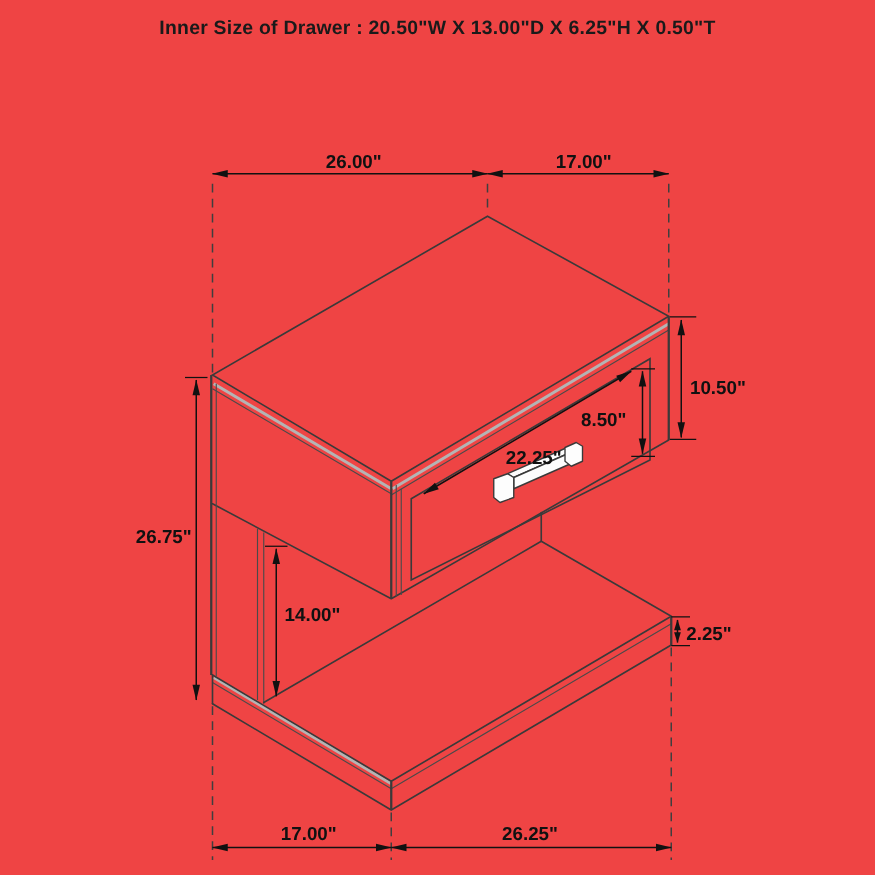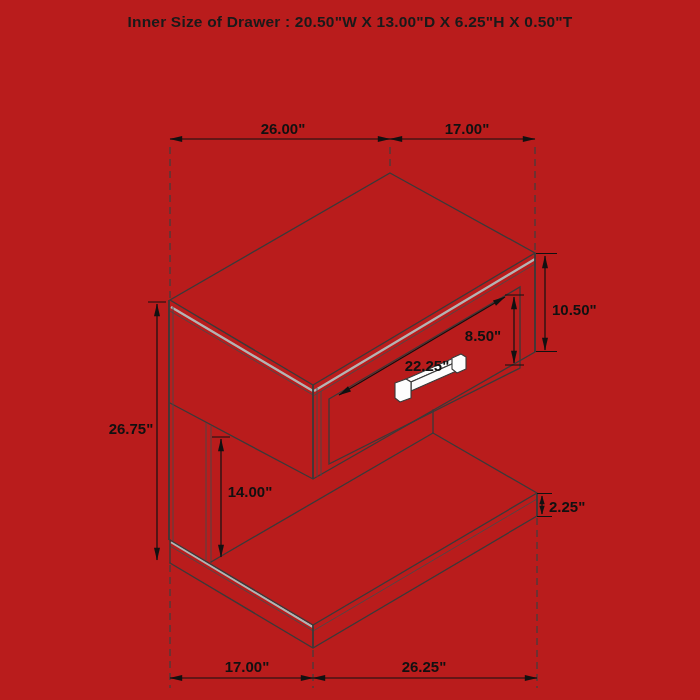--- a/index.html
+++ b/index.html
@@ -1,19 +1,19 @@
 <!DOCTYPE html>
 <html><head>
 <meta charset="utf-8">
 <style>
   html,body{margin:0;padding:0;background:#ffffff;}
   .canvas{
     position:relative;
     width:700px;height:700px;
-    background:#b91c1c;
+    background:#ef4444;
     font-family:"Liberation Sans",sans-serif;
     overflow:hidden;
   }
   svg{position:absolute;left:0;top:0;}
   .title-text{
     font-family:"Liberation Sans",sans-serif;
     font-size:15.5px;font-weight:bold;fill:#1a1a1a;letter-spacing:.2px;
   }
   .dim-text{
     font-family:"Liberation Sans",sans-serif;

